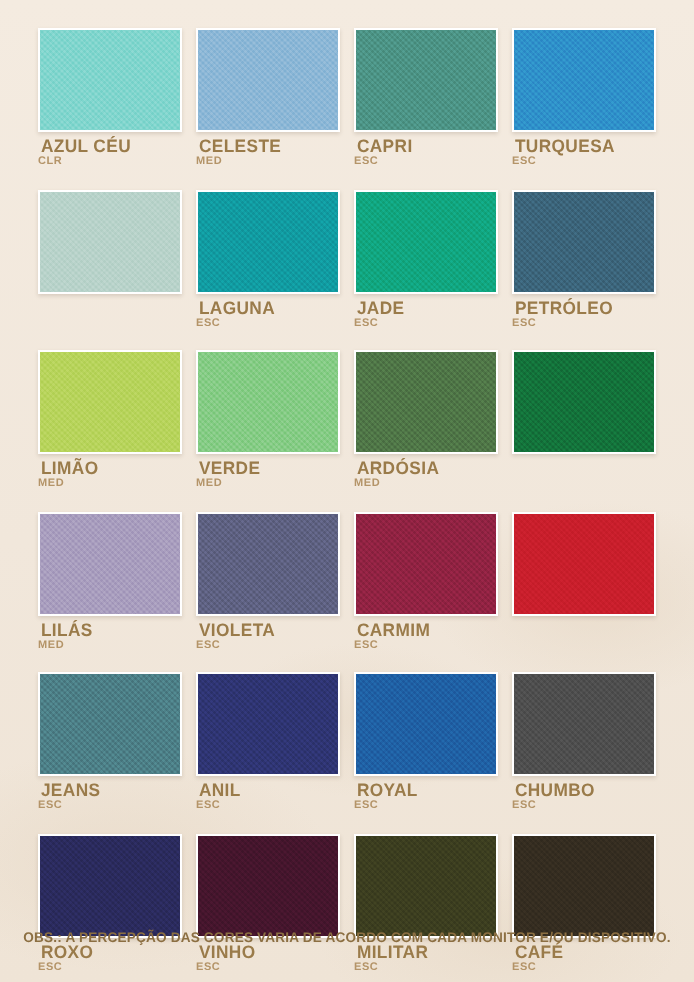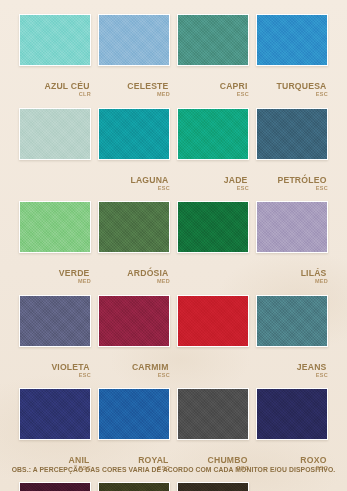--- a/index.html
+++ b/index.html
@@ -58,22 +58,22 @@
     position: absolute;
     inset: 0;
     background-image:
       repeating-linear-gradient(45deg, rgba(255,255,255,0.07) 0 1px, rgba(0,0,0,0.05) 1px 2px),
       repeating-linear-gradient(-45deg, rgba(255,255,255,0.05) 0 1px, rgba(0,0,0,0.04) 1px 2px);
     mix-blend-mode: overlay;
     pointer-events: none;
   }
 
   .caption {
-    text-align: right;
-    padding-top: 16px;
+    text-align: left;
+    padding-top: 3px;
     line-height: 1;
   }
   .cname {
     display: block;
     font-size: 9px;
     font-weight: bold;
     letter-spacing: 0.2px;
     color: #9a7b4a;
     white-space: nowrap;
     transform: scaleX(0.96);
@@ -153,20 +153,27 @@
         </div>
       </div>
       <div class="cell">
         <div class="swatch" style="background-color: rgb(59, 99, 121);"></div>
         <div class="caption">
           <span class="cname">PETRÓLEO</span>
           <span class="ctone">ESC</span>
         </div>
       </div>
       <div class="cell">
+        <div class="swatch" style="background-color: rgb(182, 211, 90);"></div>
+        <div class="caption">
+          <span class="cname">LIMÃO</span>
+          <span class="ctone">MED</span>
+        </div>
+      </div>
+      <div class="cell">
         <div class="swatch" style="background-color: rgb(131, 203, 131);"></div>
         <div class="caption">
           <span class="cname">VERDE</span>
           <span class="ctone">MED</span>
         </div>
       </div>
       <div class="cell">
         <div class="swatch" style="background-color: rgb(78, 116, 70);"></div>
         <div class="caption">
           <span class="cname">ARDÓSIA</span>

